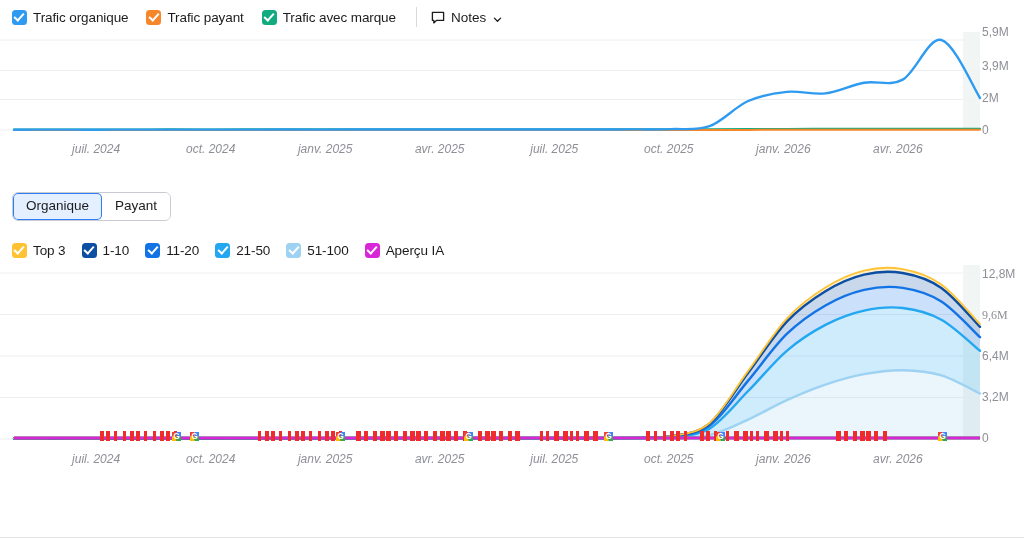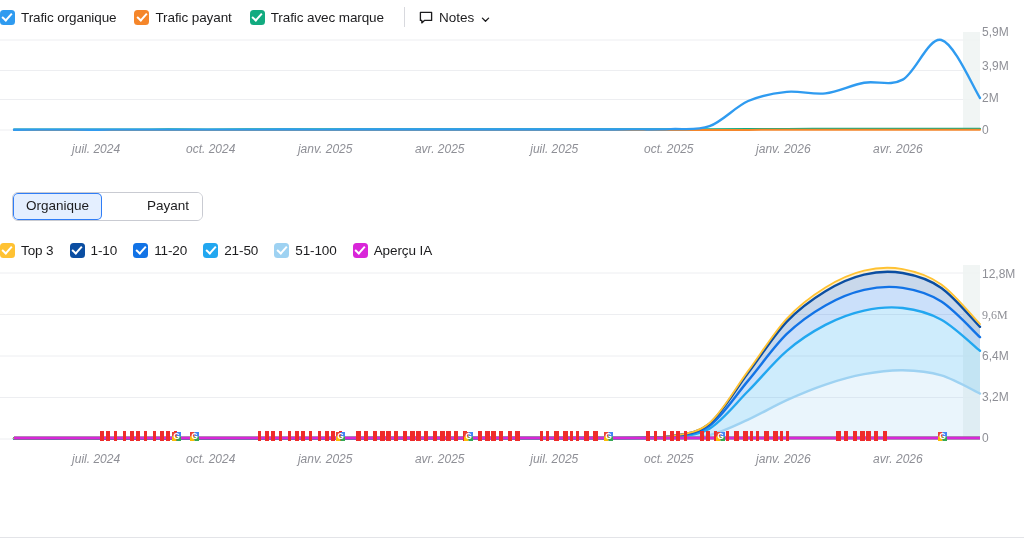--- a/index.html
+++ b/index.html
@@ -10,20 +10,21 @@
     font-family: "Liberation Sans", sans-serif;
     color: #1c1c1e;
     overflow: hidden;
   }
   .page { position: relative; width: 1024px; height: 544px; background:#fff; }
 
   
   .legend-row {
     display: flex; align-items: center;
     height: 30px;
+    padding-left: 12px;
     gap: 0;
   }
   .legend-item {
     display: flex; align-items: center;
     margin-right: 18px;
     white-space: nowrap;
     cursor: pointer;
   }
   .legend-item .lbl {
     font-size: 13.5px;
@@ -93,21 +94,20 @@
     margin: 0;
     letter-spacing: -0.2px;
   }
   .seg {
     display: inline-flex;
     margin-left: 12px;
     border-radius: 6px;
     overflow: hidden;
     border: 1px solid #c9cbd2;
     background: #fff;
-    gap: 32px;
   }
   .seg-btn {
     font-size: 13.5px;
     padding: 5px 13px 6px 13px;
     background: #fff;
     color: #1c1c1e;
     cursor: pointer;
     border: none;
     font-family: inherit;
     line-height: 1.2;

